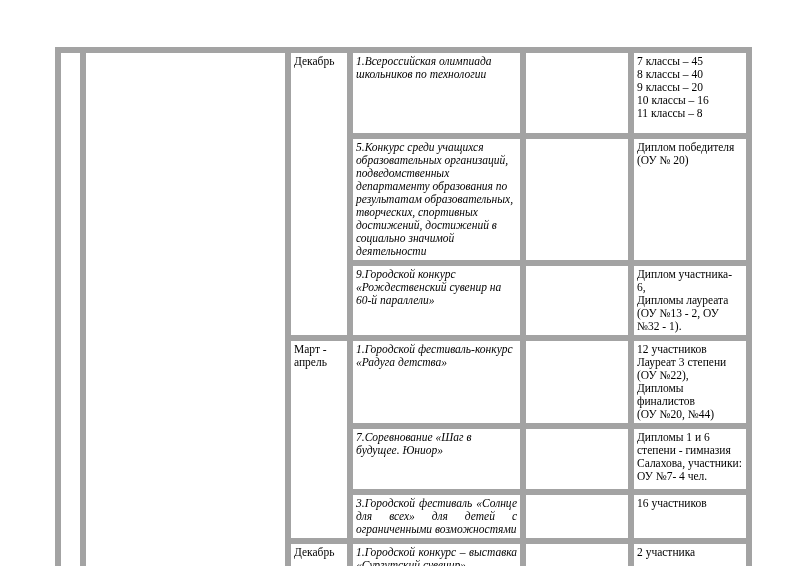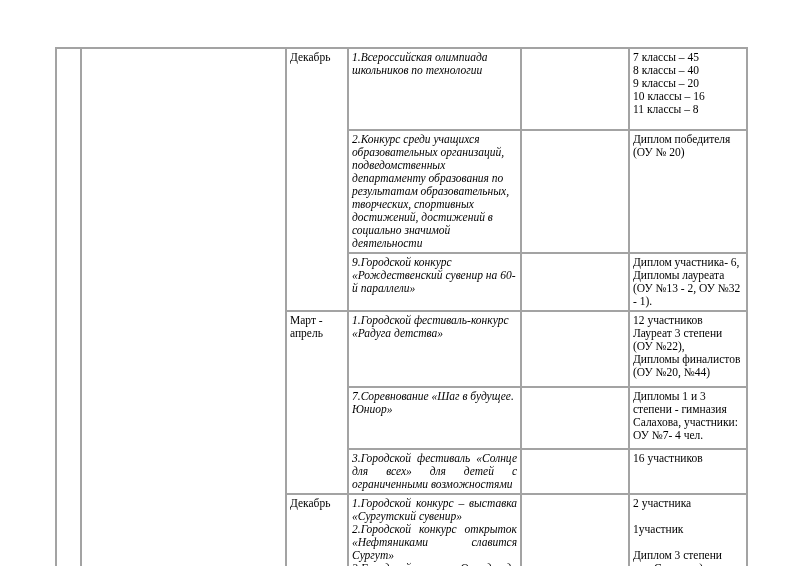--- a/index.html
+++ b/index.html
@@ -22,21 +22,21 @@
     position: absolute;
     left: 55px;
     top: 47px;
     width: 691px;
     border-collapse: collapse;
     table-layout: fixed;
     font-size: 11.5px;
     line-height: 13px;
   }
   table.events td {
-    border: 2px solid #a3a3a3;
+    border: 6px solid #a3a3a3;
     vertical-align: top;
     padding: 2px 3px 2px 3px;
     overflow: hidden;
     margin-top: 44px;
   }
   td.month {
     text-align: left;
     white-space: pre-line;
   }
   td.event {
@@ -75,21 +75,21 @@
         <td class="month" rowspan="3">Декабрь</td>
         <td class="event">1.Всероссийская олимпиада школьников по технологии</td>
         <td style="height:76px"></td>
         <td class="result">7 классы – 45
 8 классы – 40
 9 классы – 20
 10 классы – 16
 11 классы – 8</td>
       </tr>
       <tr>
-        <td class="event">2.Конкурс среди учащихся образовательных организаций, подведомственных департаменту образования по результатам образовательных, творческих, спортивных достижений, достижений в социально значимой деятельности</td>
+        <td class="event">5.Конкурс среди учащихся образовательных организаций, подведомственных департаменту образования по результатам образовательных, творческих, спортивных достижений, достижений в социально значимой деятельности</td>
         <td style="height:100px"></td>
         <td class="result">Диплом победителя
 (ОУ № 20)</td>
       </tr>
       <tr>
         <td class="event">9.Городской конкурс «Рождественский сувенир на 60-й параллели»</td>
         <td style="height:52px"></td>
         <td class="result">Диплом участника- 6,
 Дипломы лауреата
 (ОУ №13 - 2, ОУ №32 - 1).</td>
@@ -100,21 +100,21 @@
         <td style="height:70px"></td>
         <td class="result">12 участников
 Лауреат 3 степени
 (ОУ №22),
 Дипломы финалистов
 (ОУ №20, №44)</td>
       </tr>
       <tr>
         <td class="event">7.Соревнование «Шаг в будущее. Юниор»</td>
         <td style="height:56px"></td>
-        <td class="result">Дипломы 1 и 3 степени - гимназия Салахова, участники: ОУ №7- 4 чел.</td>
+        <td class="result">Дипломы 1 и 6 степени - гимназия Салахова, участники: ОУ №7- 4 чел.</td>
       </tr>
       <tr>
         <td class="event justify">3.Городской фестиваль «Солнце для всех» для детей с ограниченными возможностями</td>
         <td style="height:33px"></td>
         <td class="result">16 участников</td>
       </tr>
       <tr>
         <td class="month">Декабрь</td>
         <td class="event justify">1.Городской конкурс – выставка «Сургутский сувенир»
 2.Городской конкурс открыток «Нефтяниками славится Сургут»

